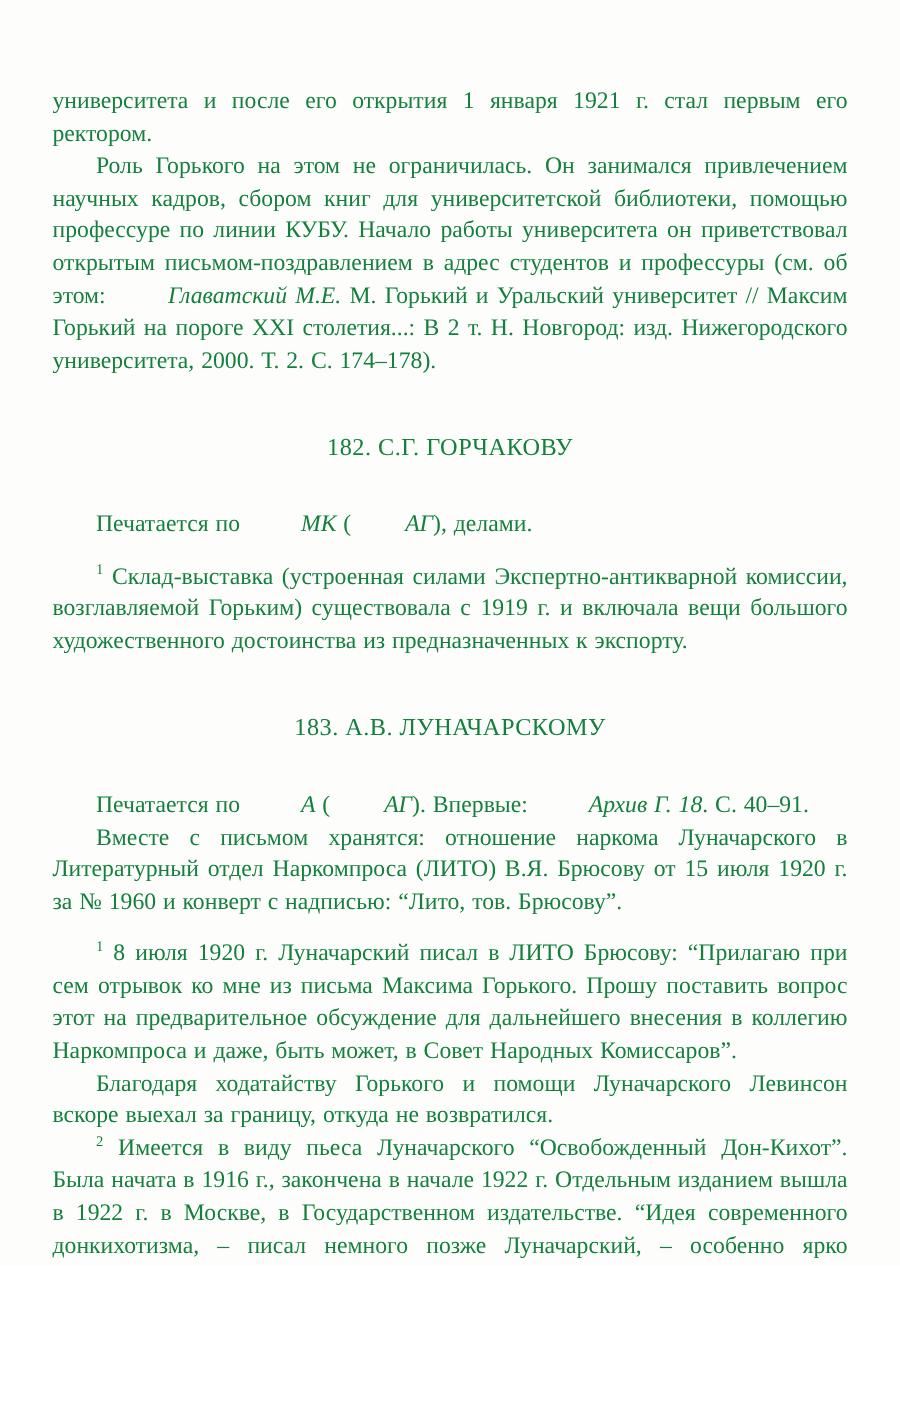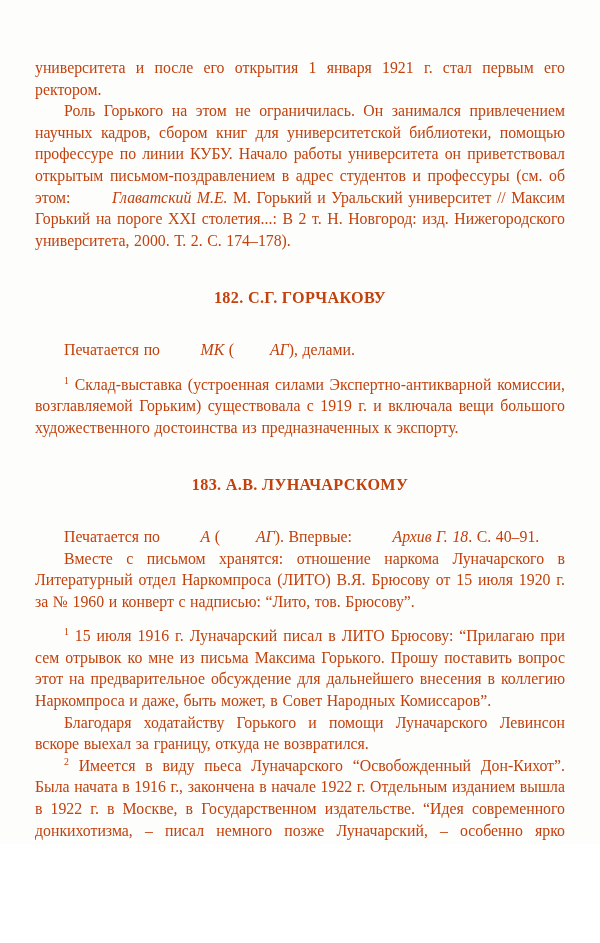--- a/index.html
+++ b/index.html
@@ -5,21 +5,21 @@
   html, body {
     margin: 0;
     padding: 0;
     background: #ffffff;
   }
   .book-page {
     position: relative;
     width: 600px;
     height: 844px;
     background: #fdfdfc;
-    color: #c2410c;
+    color: #15803d;
     font-family: "Liberation Serif", "DejaVu Serif", serif;
     overflow: hidden;
     box-sizing: border-box;
   }
   .text-block {
     position: absolute;
     top: 57px;
     left: 35px;
     right: 35px;
   }
@@ -28,21 +28,21 @@
     font-size: 15.8px;
     line-height: 21.6px;
     text-align: justify;
     word-spacing: 0.04em;
   }
   .text-block p.indent { text-indent: 29px; }
   .text-block h2.heading {
     margin: 37px 0 29px 0;
     font-size: 16.2px;
     line-height: 21.6px;
-    font-weight: 700;
+    font-weight: 400;
     text-align: center;
     letter-spacing: 0.02em;
   }
   .text-block p.fn-gap { margin-top: 13px; }
   .it { font-style: italic; margin-left: 36px; }
   sup.fn-marker {
     font-size: 0.62em;
     line-height: 0;
     vertical-align: super;
   }
@@ -76,21 +76,21 @@
 <div class="book-page">
   <div class="text-block">
       <p class=""><span>университета и после его открытия 1 января 1921 г. стал первым его ректором.</span></p>
       <p class="indent"><span>Роль Горького на этом не ограничилась. Он занимался привлечением научных кадров, сбором книг для университетской библиотеки, помощью профессуре по линии КУБУ. Начало работы университета он приветствовал открытым письмом-поздравлением в адрес студентов и профессуры (см. об этом: </span><span class="it">Главатский М.Е.</span><span> М. Горький и Уральский университет // Максим Горький на пороге XXI столетия...: В 2 т. Н. Новгород: изд. Нижегородского университета, 2000. Т. 2. С. 174–178).</span></p>
       <h2 class="heading"><span>182. С.Г. ГОРЧАКОВУ</span></h2>
       <p class="indent"><span>Печатается по </span><span class="it">МК</span><span> (</span><span class="it">АГ</span><span>), делами.</span></p>
       <p class="indent fn-gap"><sup class="fn-marker">1</sup><span> Склад-выставка (устроенная силами Экспертно-антикварной комиссии, возглавляемой Горьким) существовала с 1919 г. и включала вещи большого художественного достоинства из предназначенных к экспорту.</span></p>
       <h2 class="heading"><span>183. А.В. ЛУНАЧАРСКОМУ</span></h2>
       <p class="indent"><span>Печатается по </span><span class="it">А</span><span> (</span><span class="it">АГ</span><span>). Впервые: </span><span class="it">Архив Г. 18</span><span>. С. 40–91.</span></p>
       <p class="indent"><span>Вместе с письмом хранятся: отношение наркома Луначарского в Литературный отдел Наркомпроса (ЛИТО) В.Я. Брюсову от 15 июля 1920 г. за № 1960 и конверт с надписью: “Лито, тов. Брюсову”.</span></p>
-      <p class="indent fn-gap"><sup class="fn-marker">1</sup><span> 15 июля 1916 г. Луначарский писал в ЛИТО Брюсову: “Прилагаю при сем отрывок ко мне из письма Максима Горького. Прошу поставить вопрос этот на предварительное обсуждение для дальнейшего внесения в коллегию Наркомпроса и даже, быть может, в Совет Народных Комиссаров”.</span></p>
+      <p class="indent fn-gap"><sup class="fn-marker">1</sup><span> 8 июля 1920 г. Луначарский писал в ЛИТО Брюсову: “Прилагаю при сем отрывок ко мне из письма Максима Горького. Прошу поставить вопрос этот на предварительное обсуждение для дальнейшего внесения в коллегию Наркомпроса и даже, быть может, в Совет Народных Комиссаров”.</span></p>
       <p class="indent"><span>Благодаря ходатайству Горького и помощи Луначарского Левинсон вскоре выехал за границу, откуда не возвратился.</span></p>
       <p class="indent"><sup class="fn-marker">2</sup><span> Имеется в виду пьеса Луначарского “Освобожденный Дон-Кихот”. Была начата в 1916 г., закончена в начале 1922 г. Отдельным изданием вышла в 1922 г. в Москве, в Государственном издательстве. “Идея современного донкихотизма, – писал немного позже Луначарский, – особенно ярко возникла в моем уме, когда я присутствовал при беседе между Владимиром Ильичем Лениным и М. Горьким. Горький жаловался на обыски и аресты у некоторых людей из интеллигенции Петрограда.</span></p>
     </div>
   <div class="page-footer">
     <span class="edition-signature">14. М. Горький. Письма, т. 13</span>
     <span class="page-number">417</span>
   </div>
 </div>
 
 </body></html>

